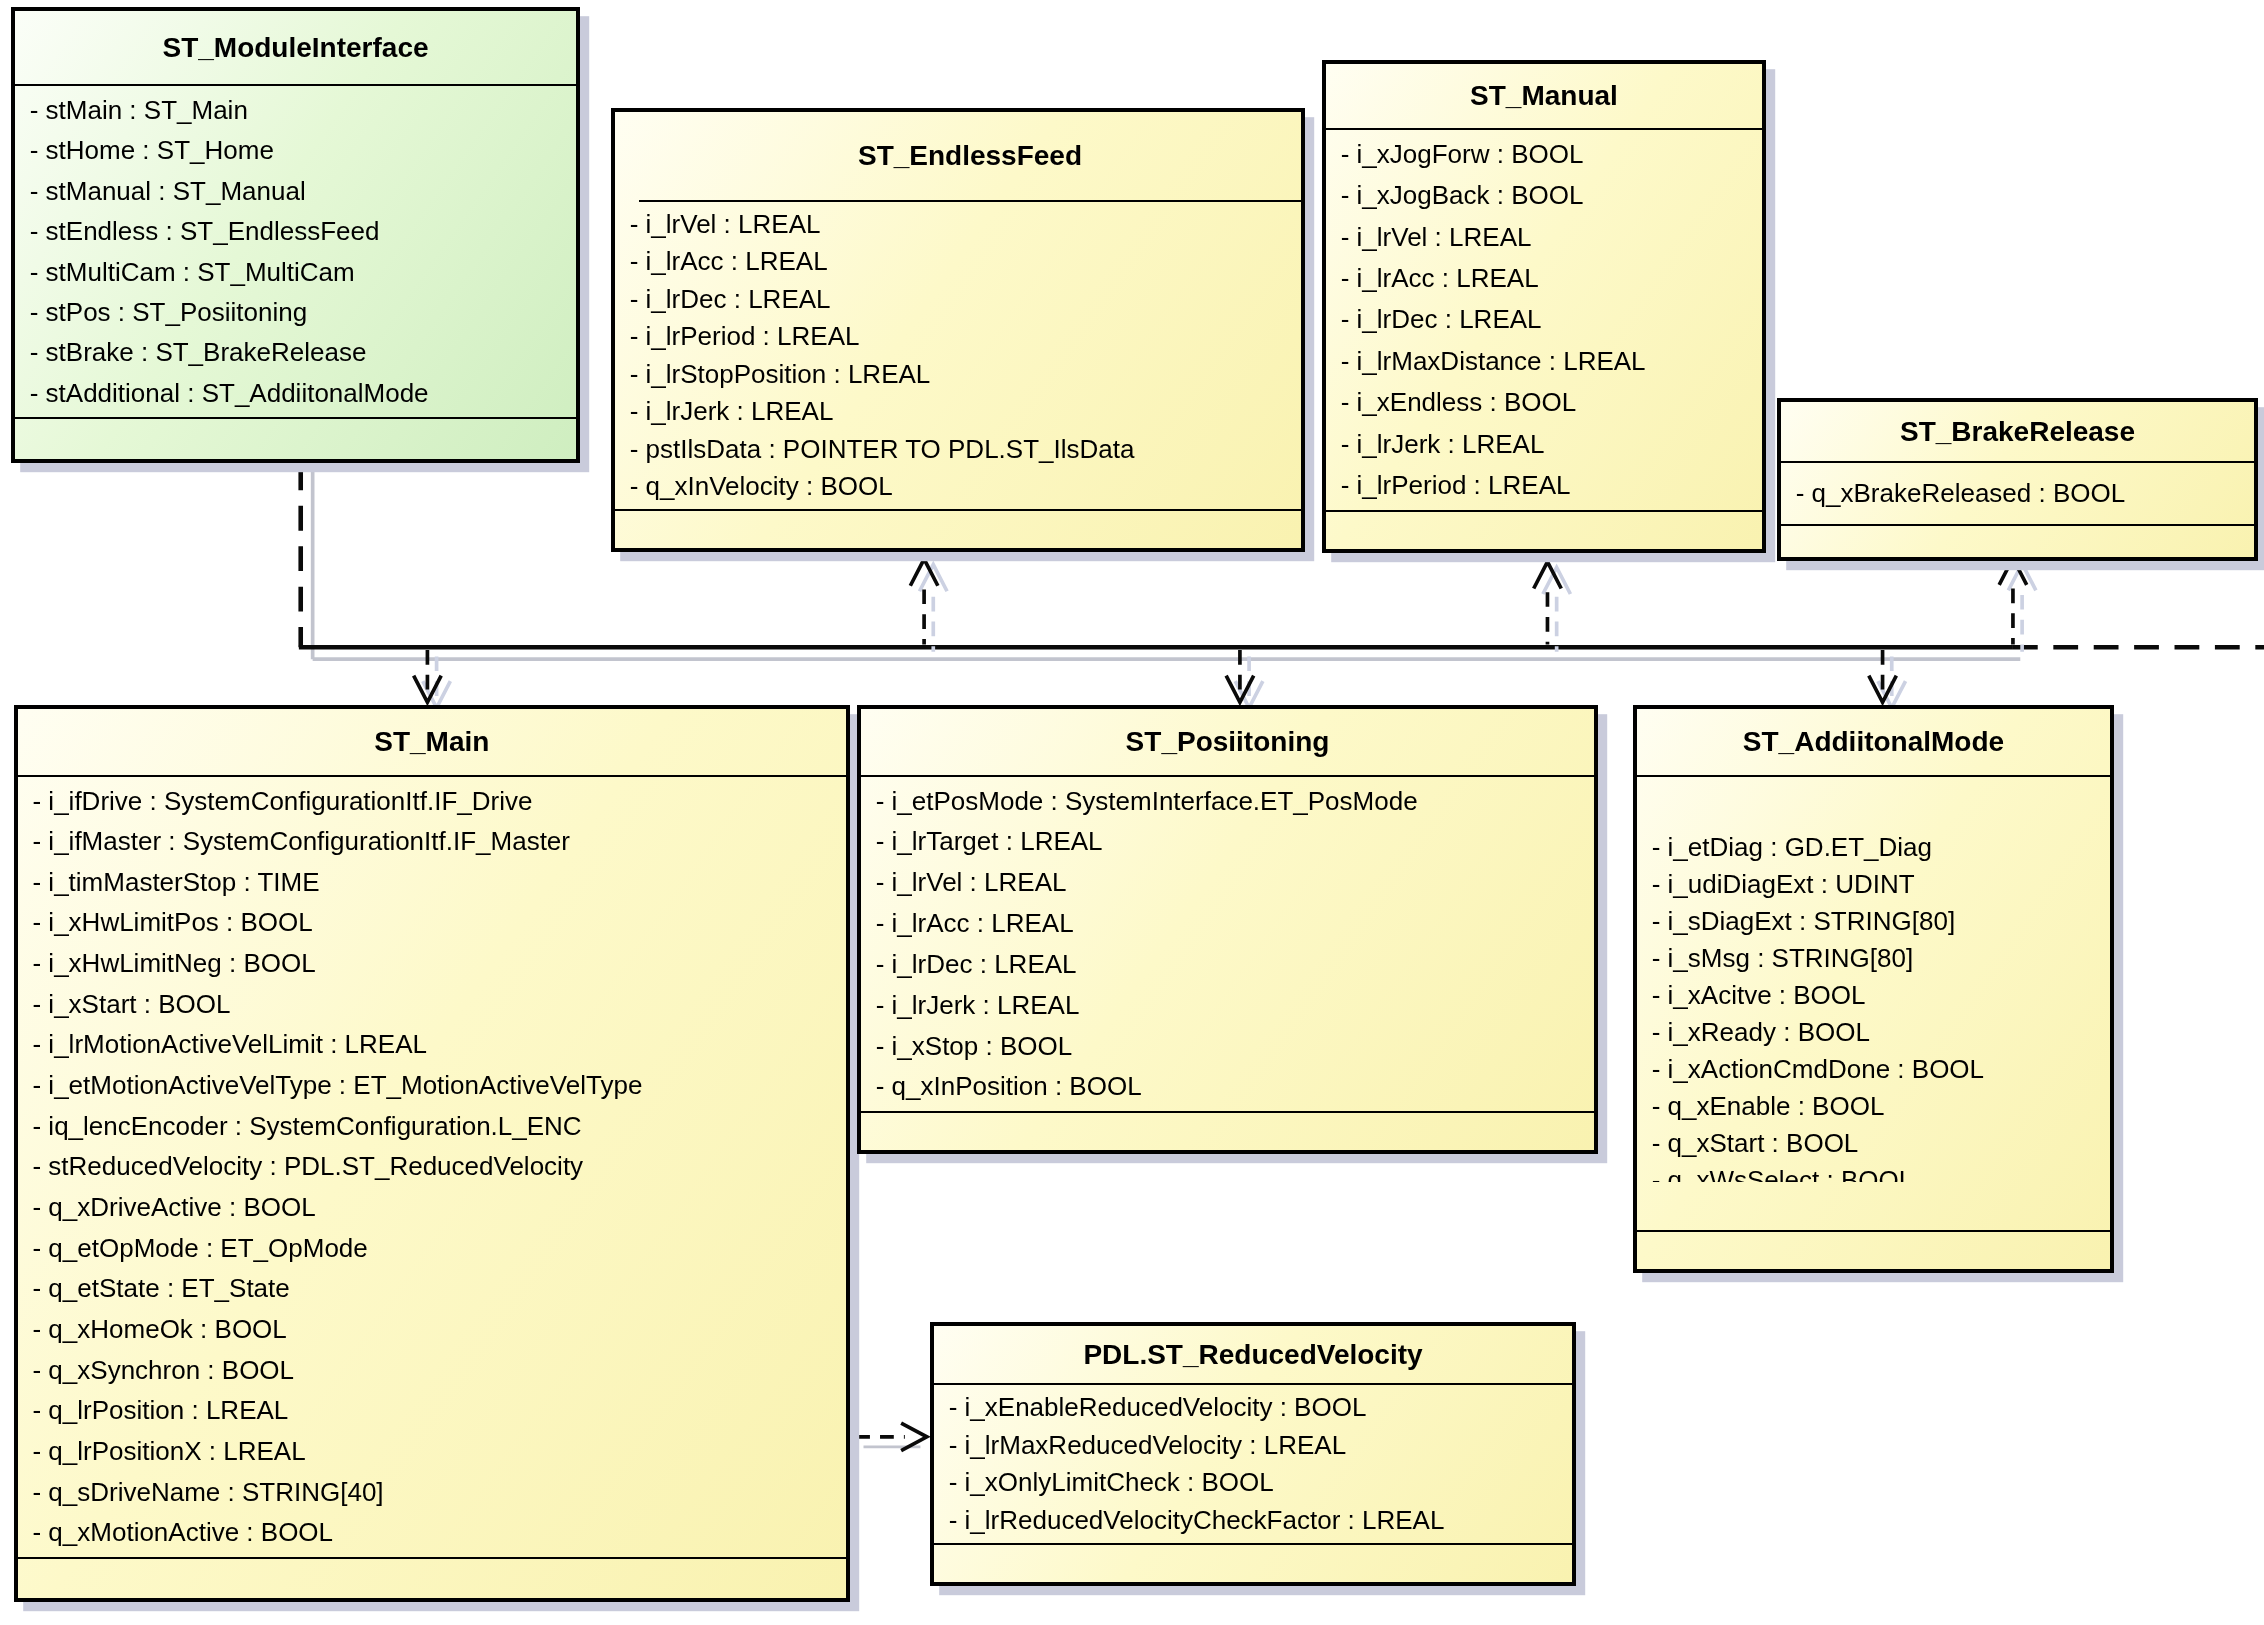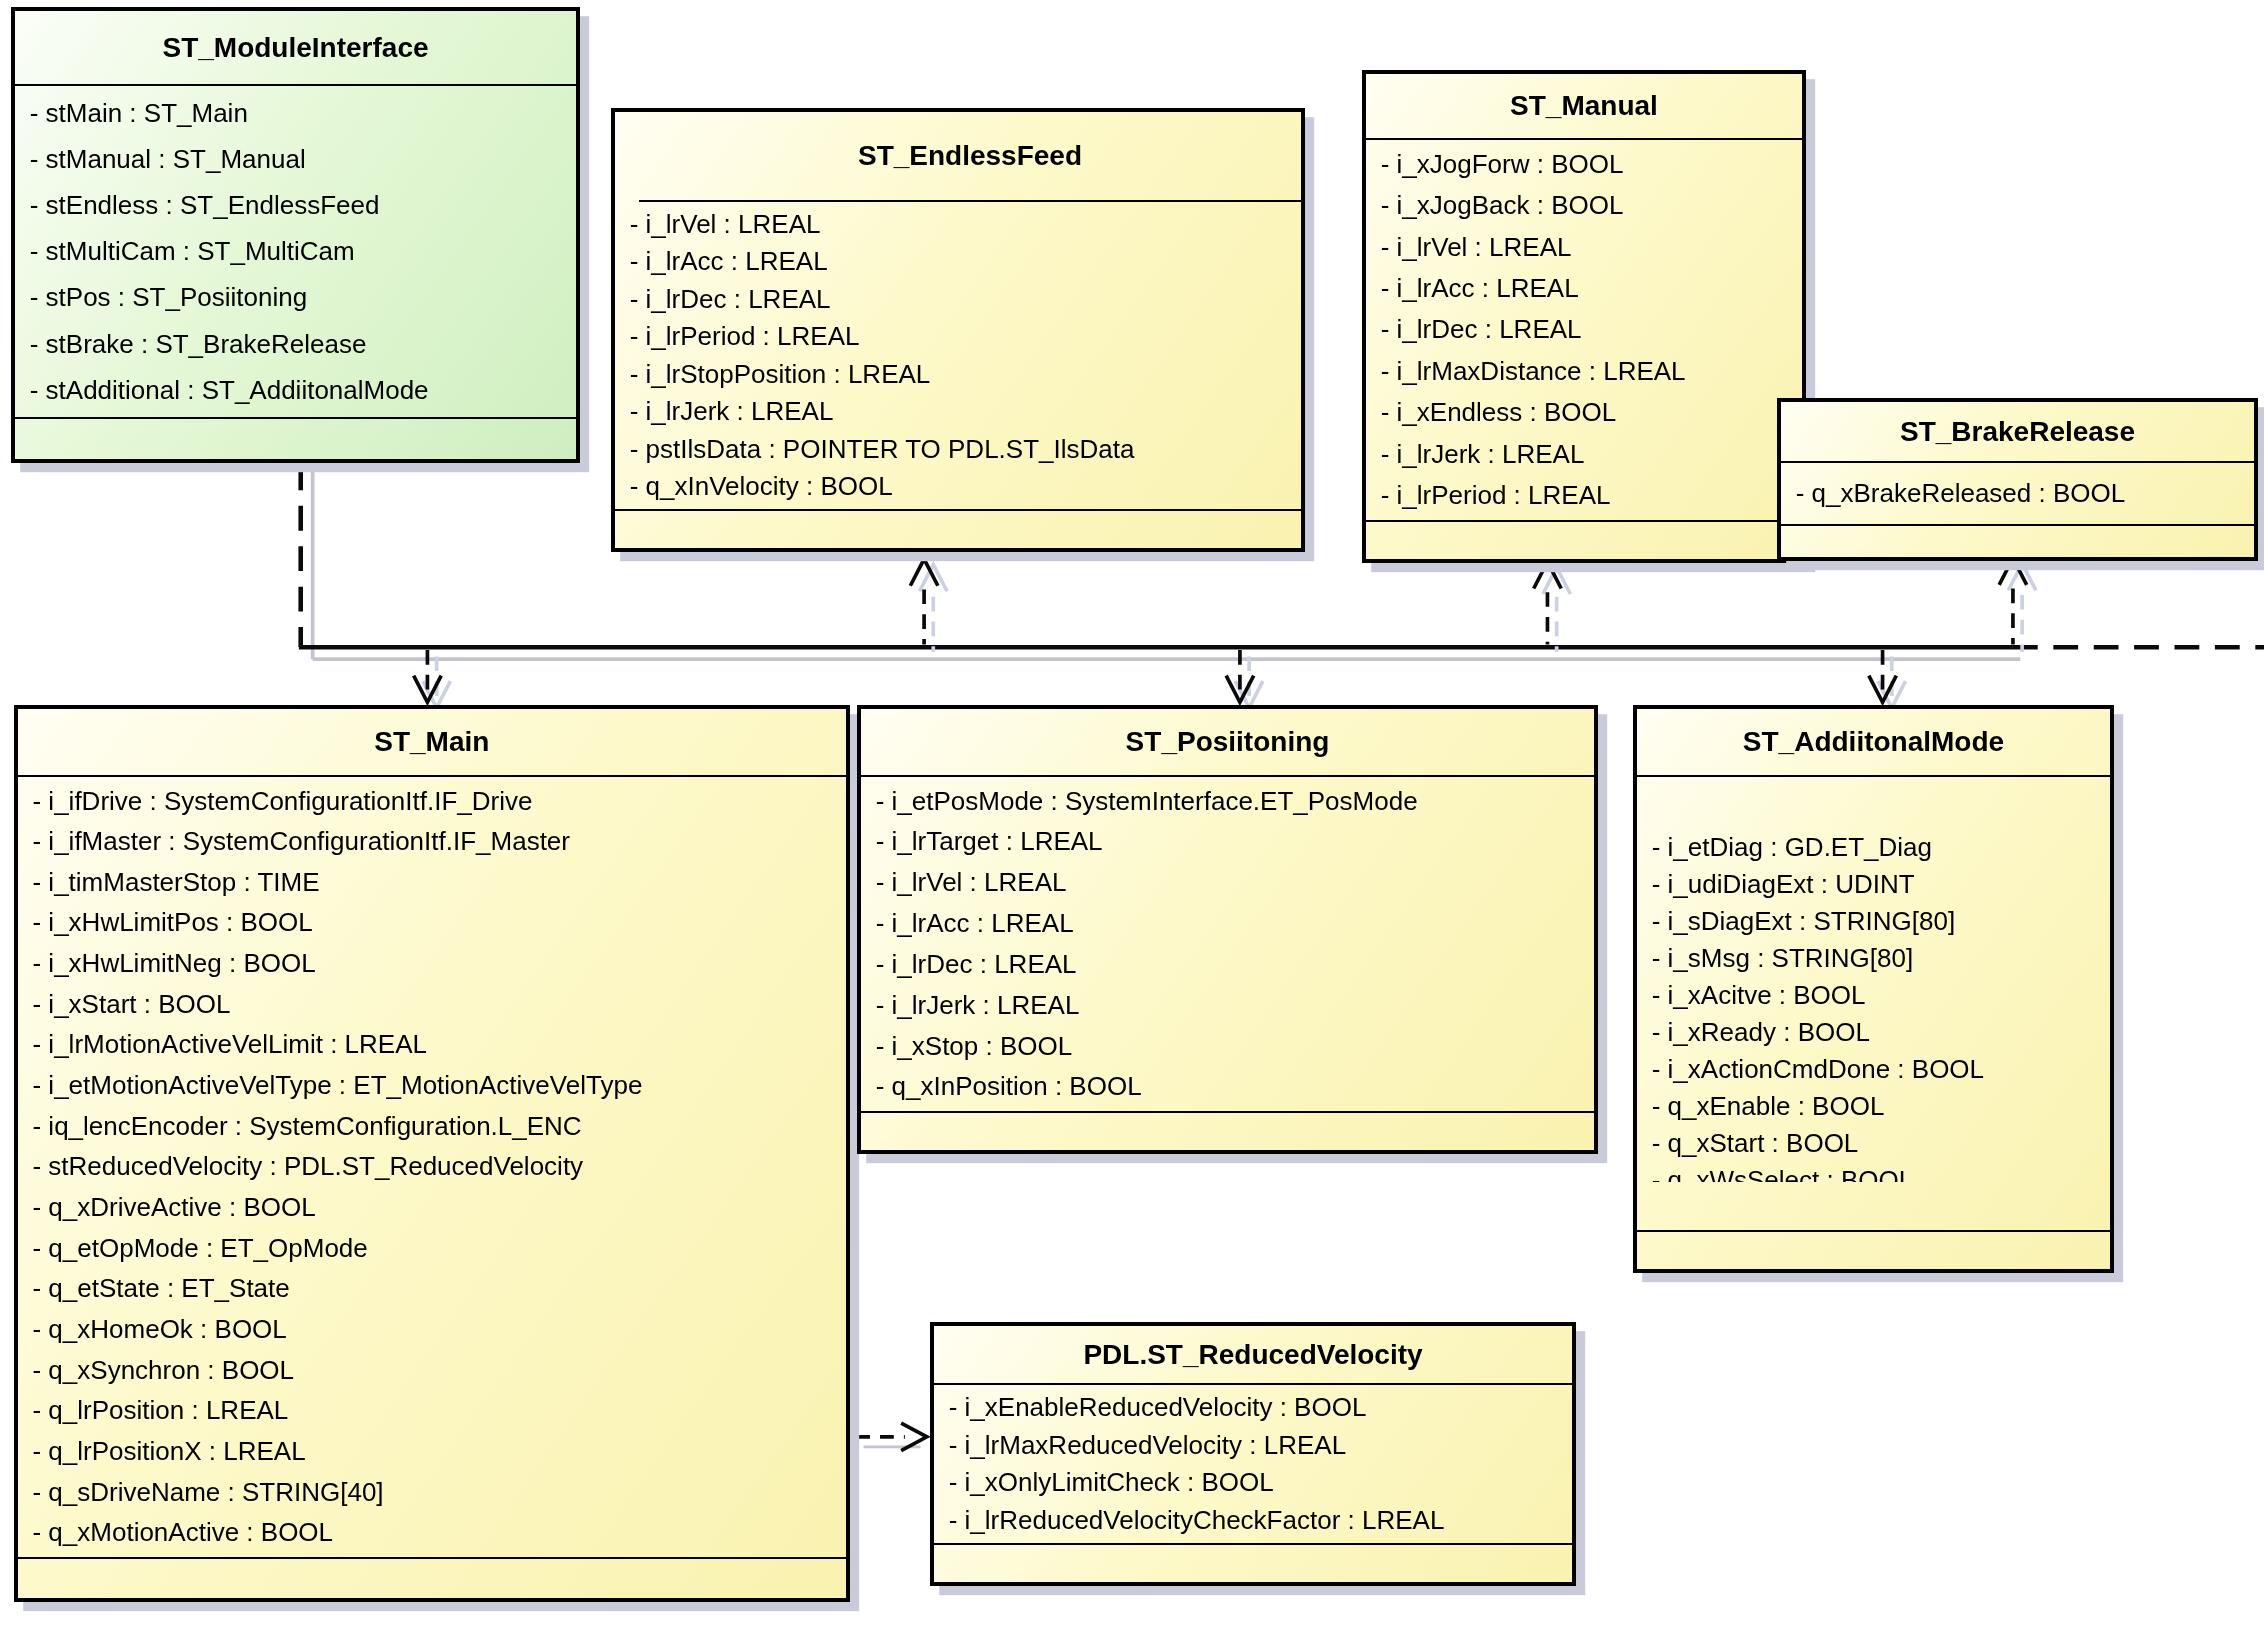--- a/index.html
+++ b/index.html
@@ -58,21 +58,21 @@
     flex: 0 0 auto;
     border-top: 2.8px solid #000000;
   }
   
   .b0 { left: 11px;   top: 7.3px;    width: 569px; height: 456px; }
   .b0 .uml-title  { height: 73px; }
   .b0 .uml-footer { height: 40px; }
   .b1 { left: 611px;  top: 108px;  width: 694px; height: 444px; }
   .b1 .uml-title  { height: 88px; margin-left: 24px; }
   .b1 .uml-footer { height: 37px; }
-  .b2 { left: 1322px; top: 70px;   width: 444px; height: 493px; margin-left: 40px; }
+  .b2 { left: 1322px; top: 60px;   width: 444px; height: 493px; }
   .b2 .uml-title  { height: 64px; }
   .b2 .uml-footer { height: 37px; }
   .b3 { left: 1777px; top: 398px;  width: 481px; height: 163px; }
   .b3 .uml-title  { height: 59px; }
   .b3 .uml-footer { height: 31px; }
   .b4 { left: 13.8px;   top: 705px;  width: 836px; height: 897px; }
   .b4 .uml-title  { height: 66px; }
   .b4 .uml-footer { height: 39px; }
   .b5 { left: 857px;  top: 705px;  width: 741px; height: 449px; }
   .b5 .uml-title  { height: 66px; }
@@ -169,20 +169,21 @@
       <line class="shade" x1="940" y1="1576" x2="1002" y2="1576" stroke-width="3"></line>
       <line class="ink" x1="932" y1="1565" x2="985" y2="1565" stroke-width="4" stroke-dasharray="15 11"></line>
       <polyline class="ink" points="981,1550 1009,1565 981,1580" stroke-width="4"></polyline>
     </g>
   </svg>
 
   <div class="uml-box green b0">
     <div class="uml-title">ST_ModuleInterface</div>
     <div class="uml-attrs">
         <div class="attr">- stMain : ST_Main</div>
+        <div class="attr">- stHome : ST_Home</div>
         <div class="attr">- stManual : ST_Manual</div>
         <div class="attr">- stEndless : ST_EndlessFeed</div>
         <div class="attr">- stMultiCam : ST_MultiCam</div>
         <div class="attr">- stPos : ST_Posiitoning</div>
         <div class="attr">- stBrake : ST_BrakeRelease</div>
         <div class="attr">- stAdditional : ST_AddiitonalMode</div>
       </div>
     <div class="uml-footer"></div>
   </div>
 

